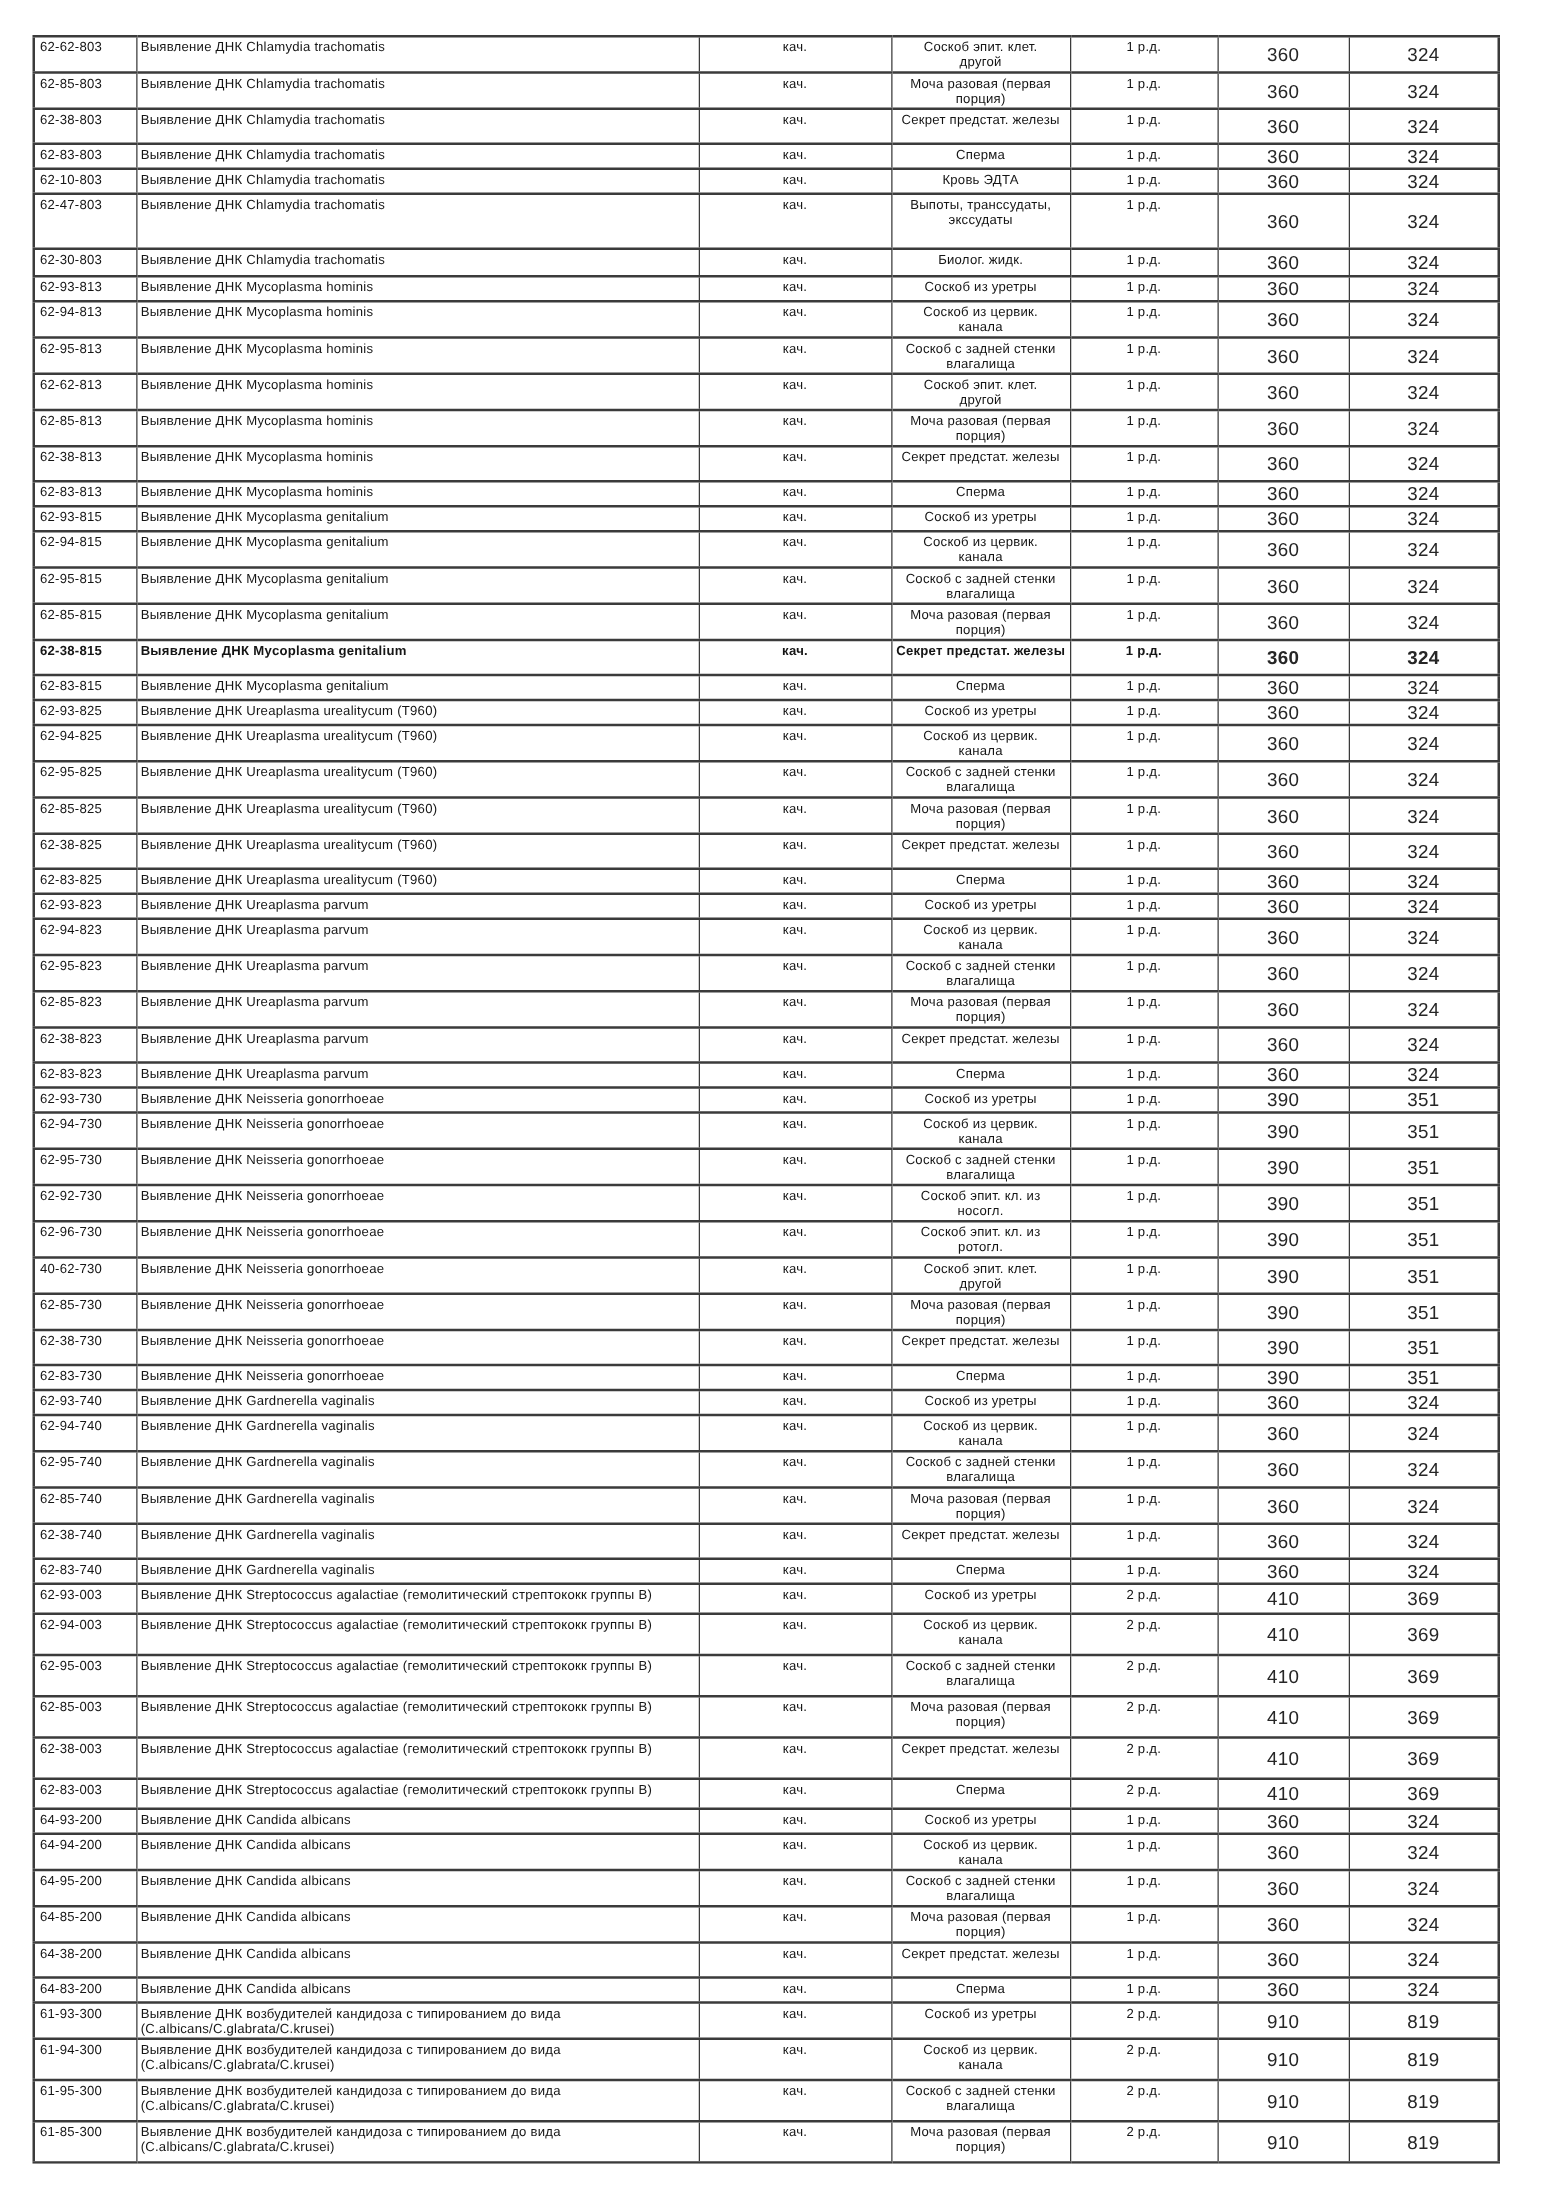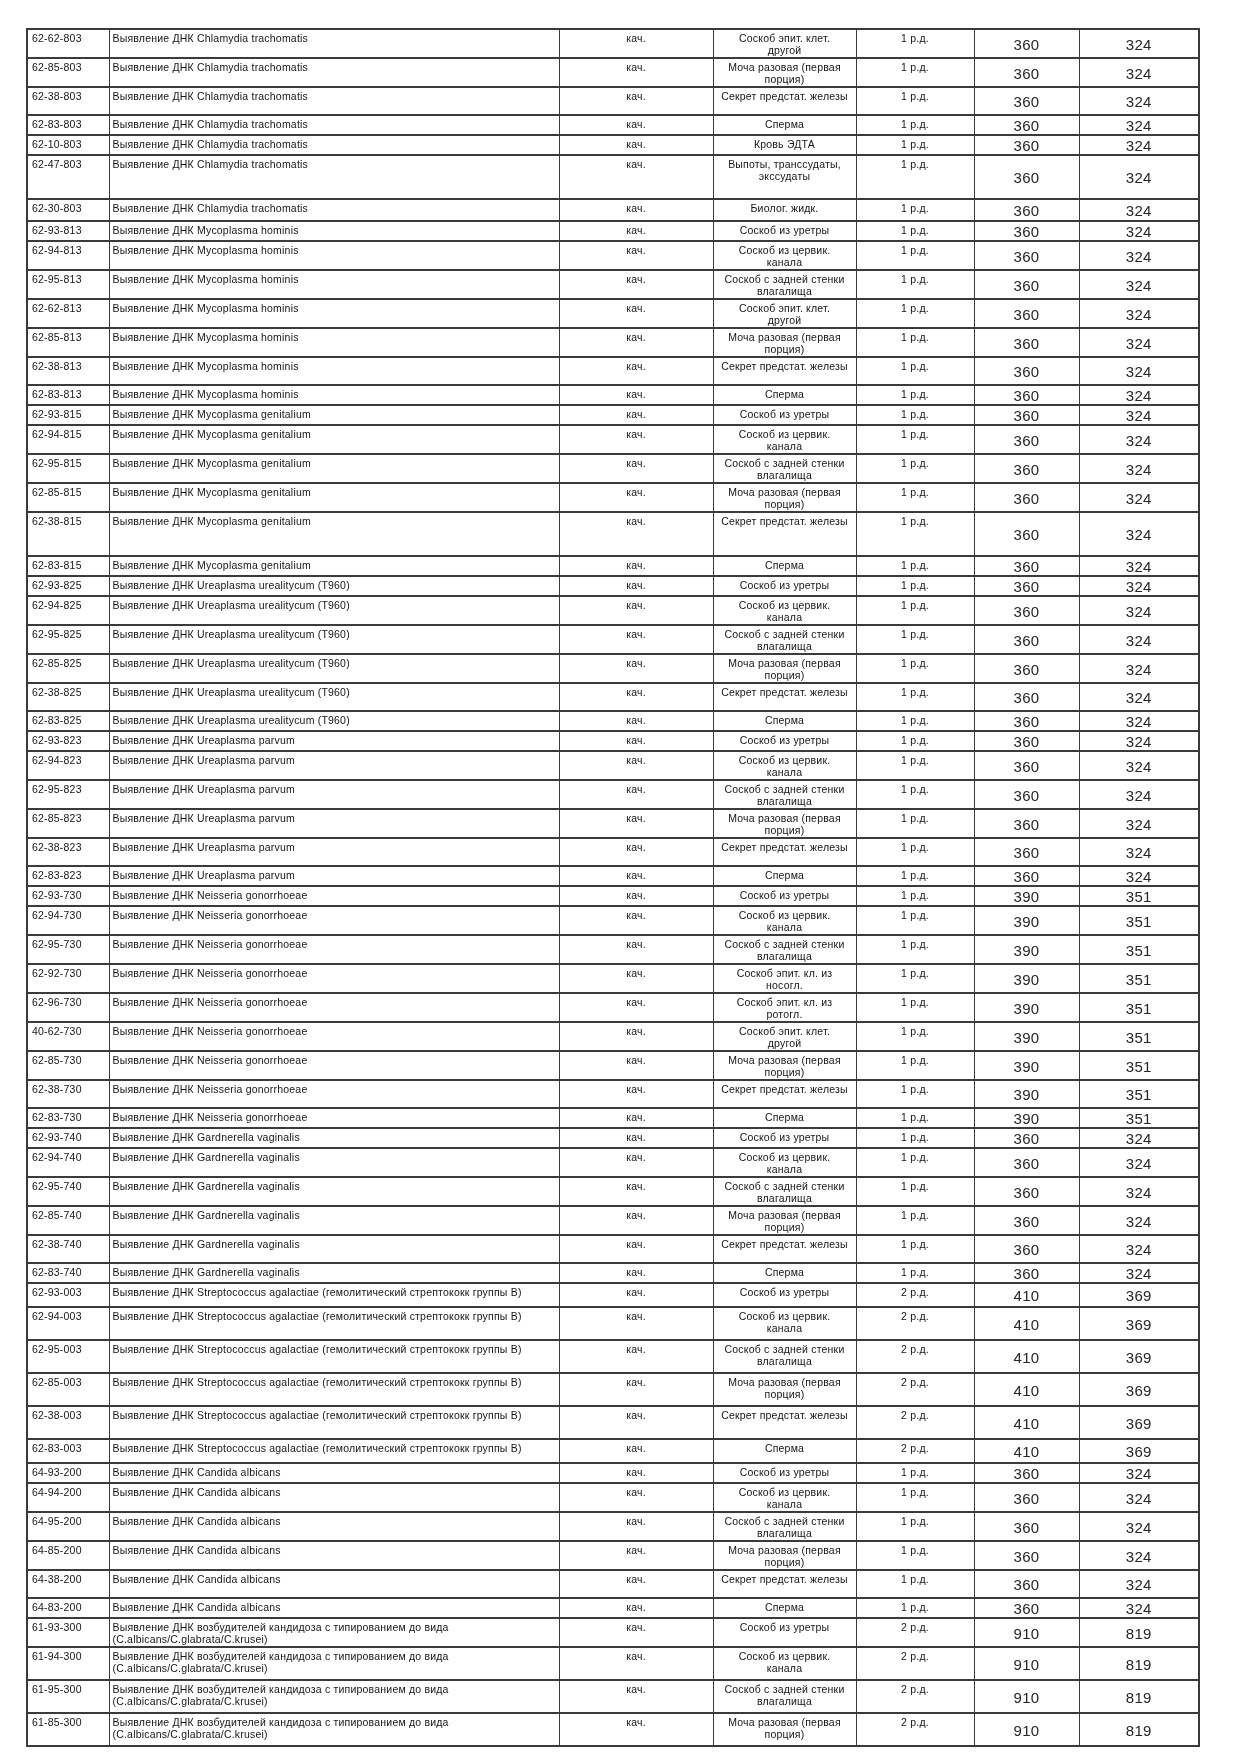--- a/index.html
+++ b/index.html
@@ -236,21 +236,21 @@
     <td class="c-code">62-85-815</td>
     <td class="c-name">Выявление ДНК Mycoplasma genitalium</td>
     <td class="c-method">кач.</td>
     <td class="c-bio">Моча разовая (первая
 порция)</td>
     <td class="c-term">1 р.д.</td>
     <td class="c-price">360</td>
     <td class="c-price">324</td>
   </tr>
 
-  <tr style="height: 44px;">
+  <tr style="height: 28px; font-weight: bold;">
     <td class="c-code">62-38-815</td>
     <td class="c-name">Выявление ДНК Mycoplasma genitalium</td>
     <td class="c-method">кач.</td>
     <td class="c-bio">Секрет предстат. железы</td>
     <td class="c-term">1 р.д.</td>
     <td class="c-price">360</td>
     <td class="c-price">324</td>
   </tr>
 
   <tr style="height: 19px;">

